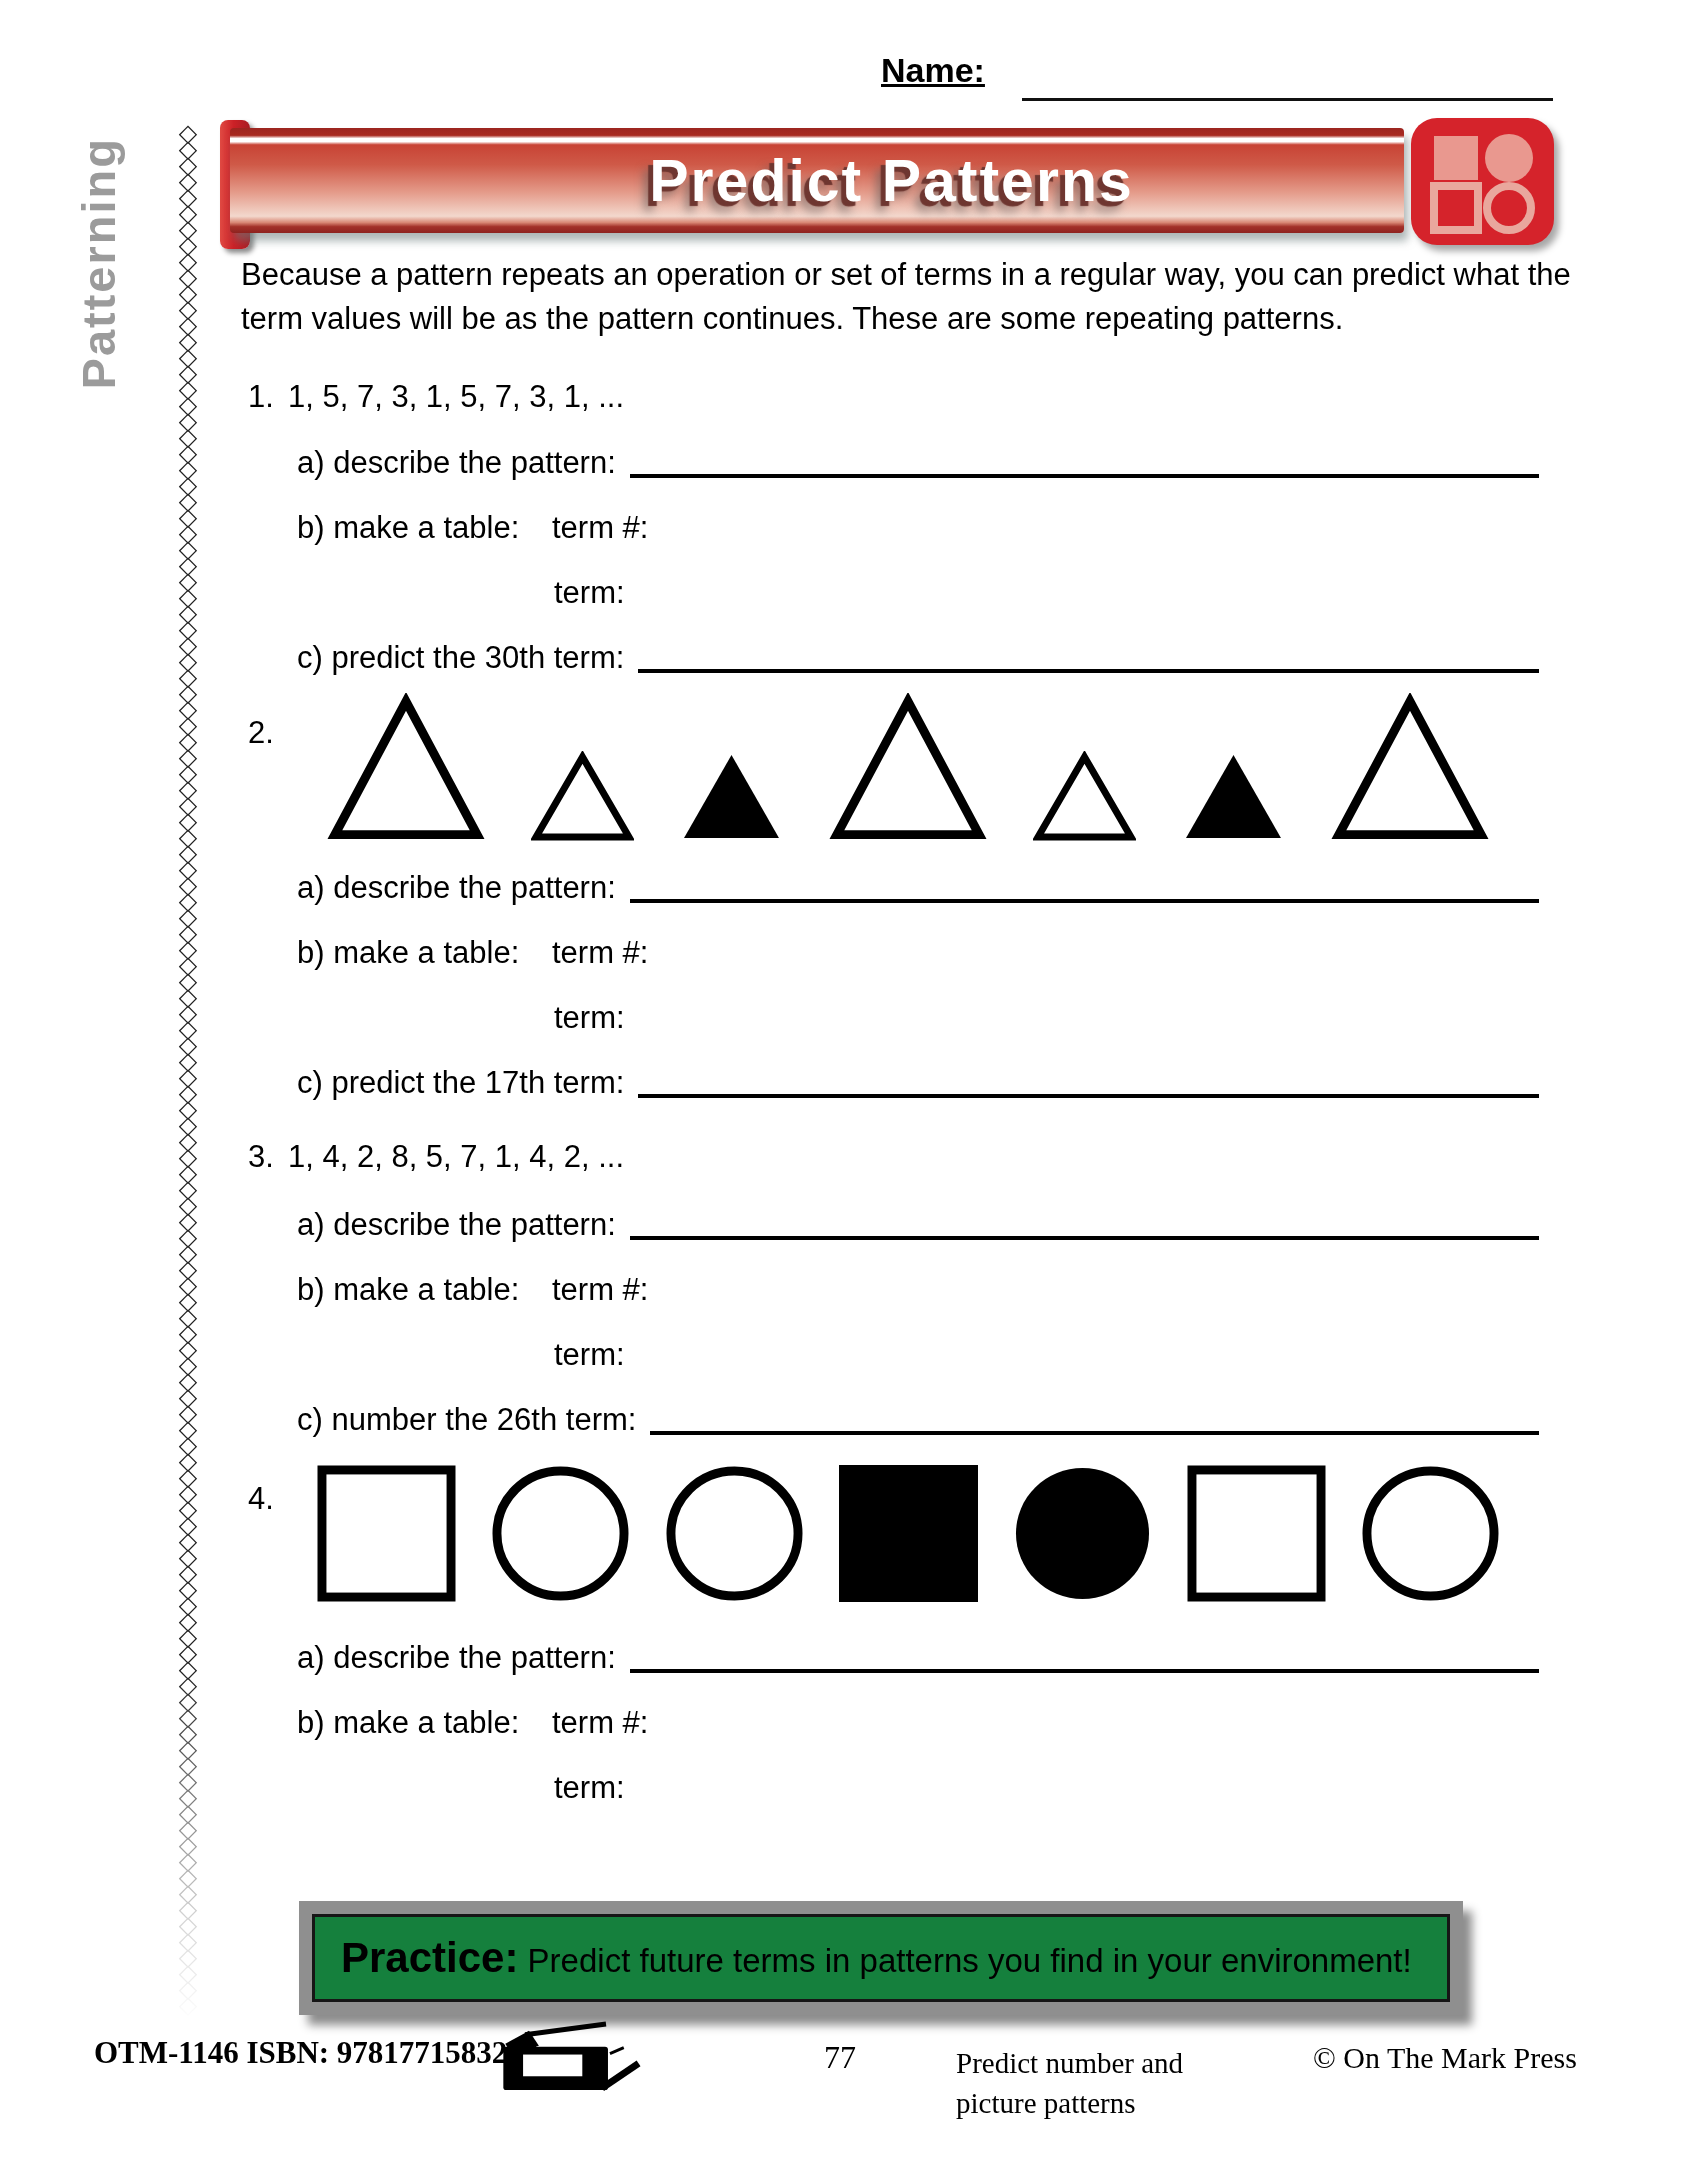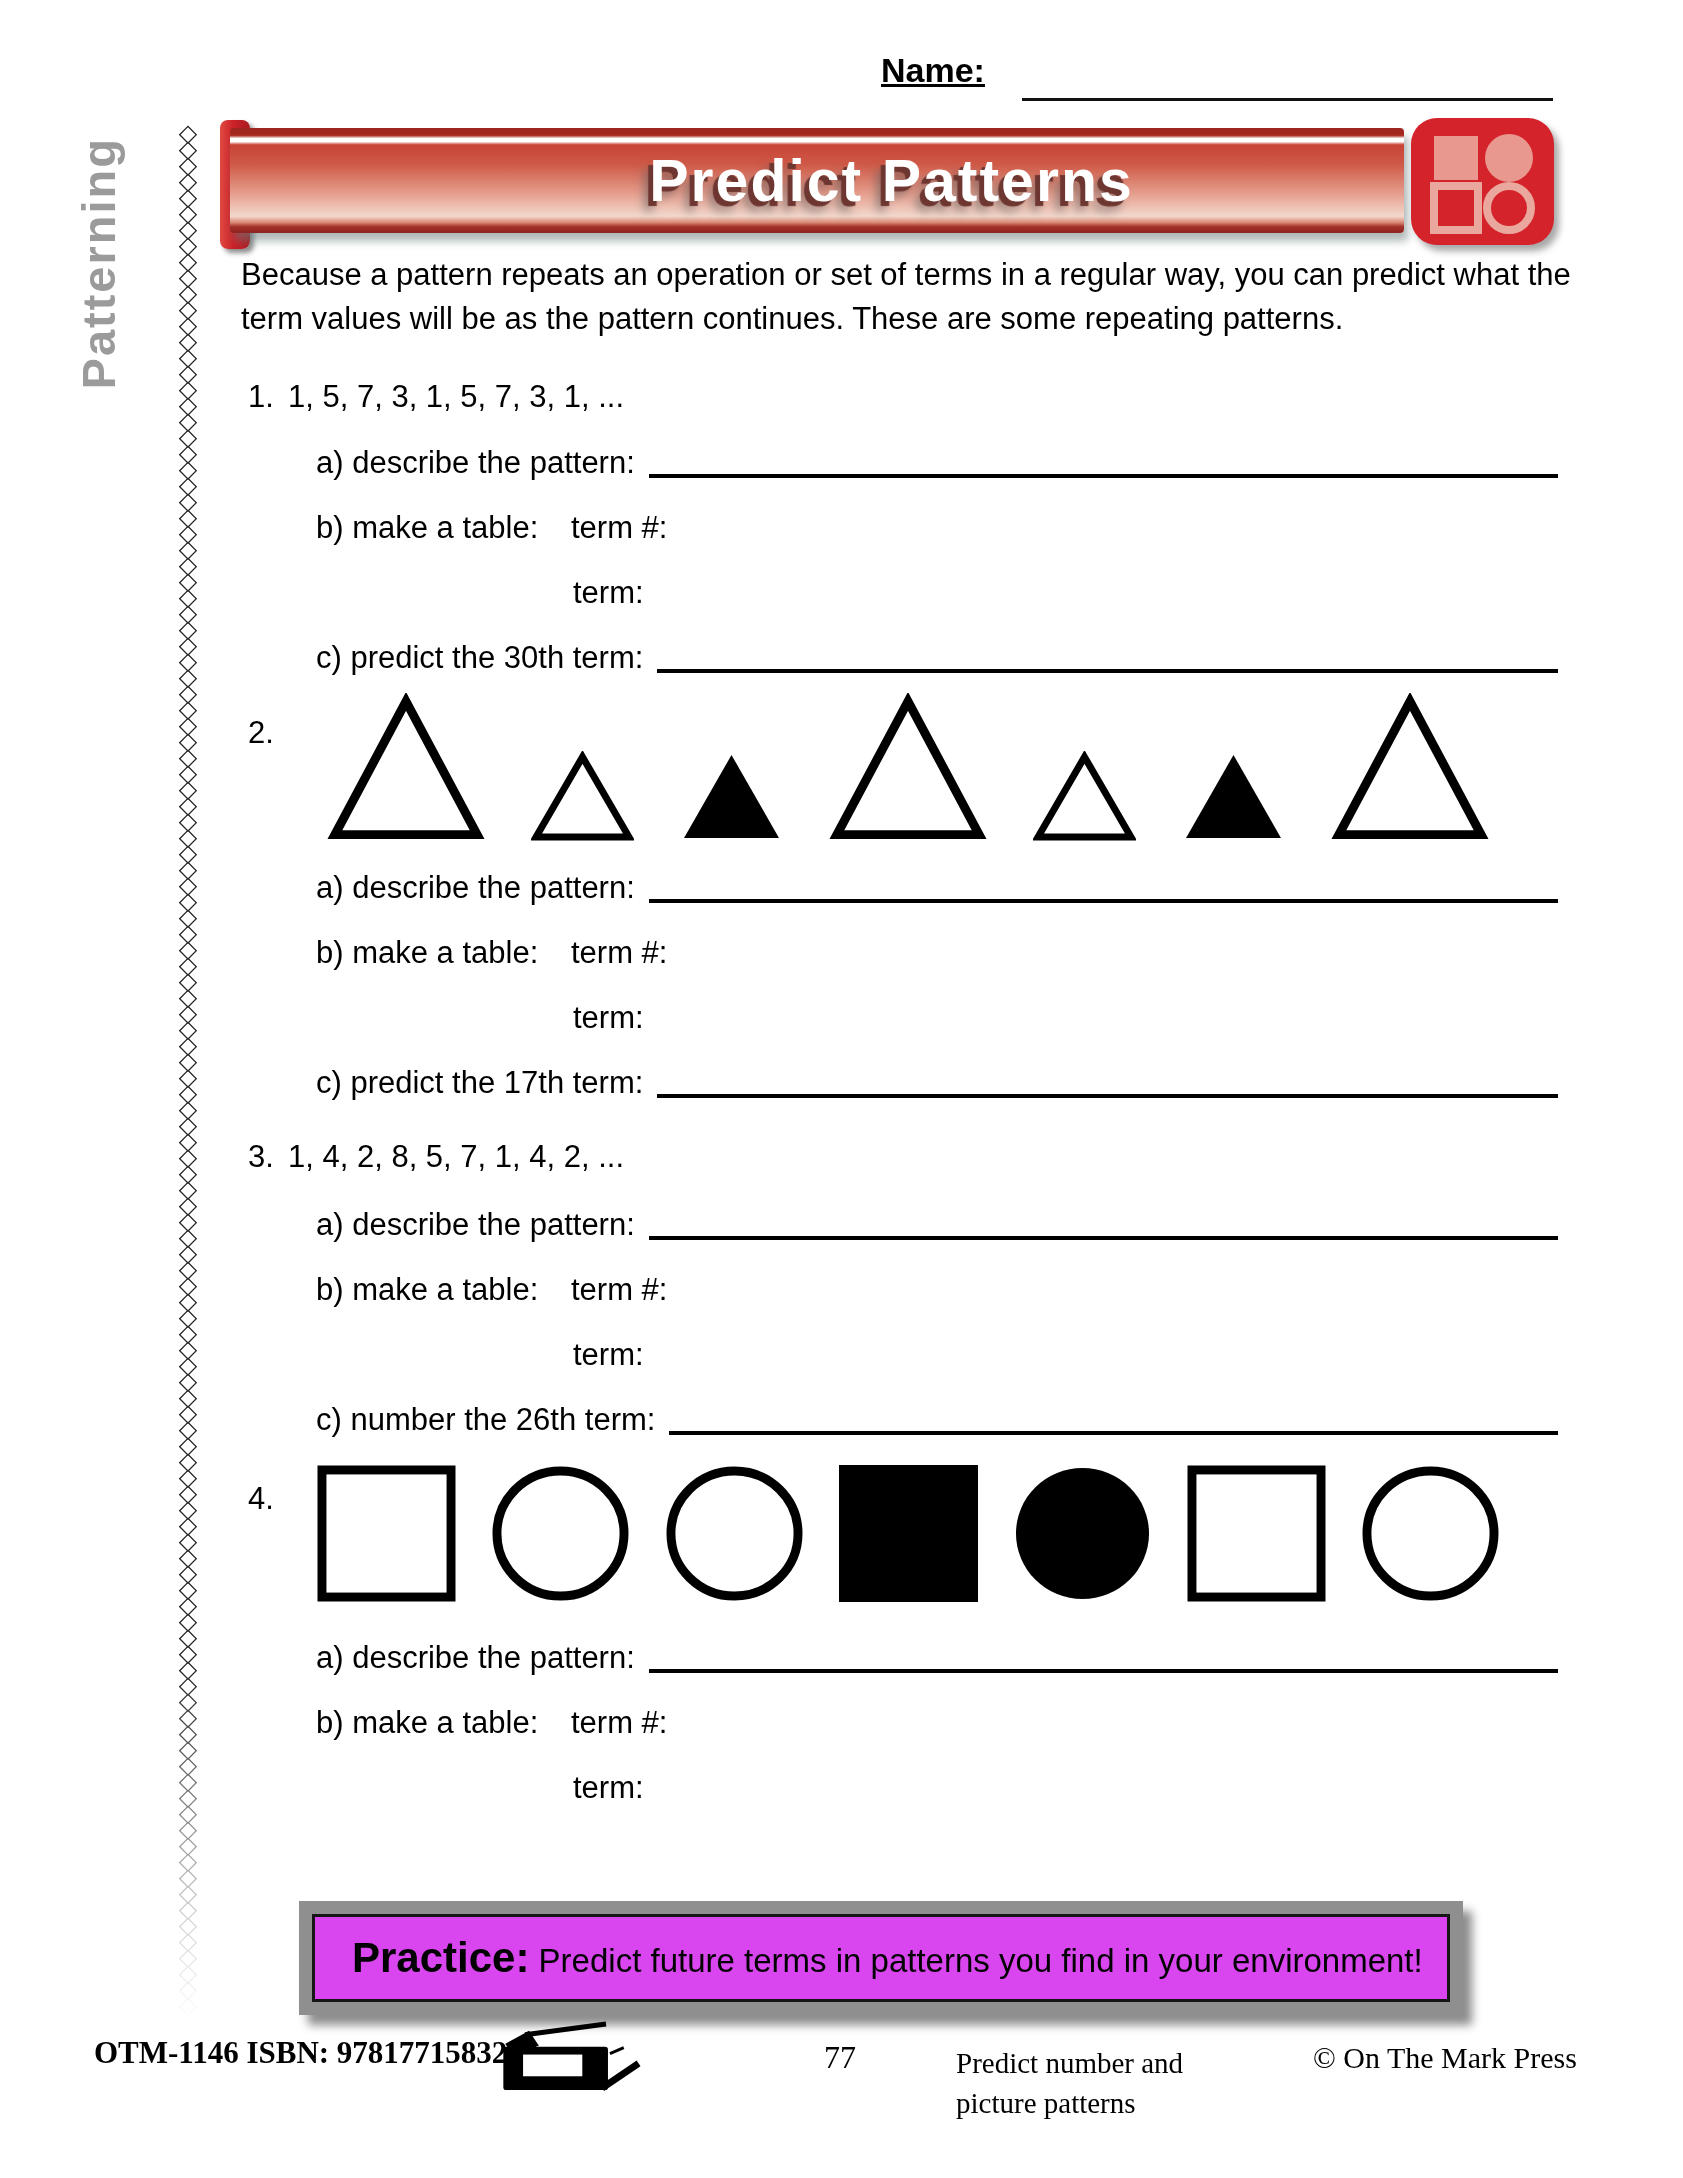--- a/index.html
+++ b/index.html
@@ -56,42 +56,42 @@
     left:168px;top:1673px;width:40px;height:348px;
     background:linear-gradient(to bottom,rgba(255,255,255,0) 0%,rgba(255,255,255,.8) 70%,#fff 100%);
   }
 
   
   .intro{left:241px;top:253px;width:1332px;font-size:31px;line-height:44px;}
 
   
   .seqrow{font-size:31px;display:flex;}
   .seqrow .num{width:40px;}
-  .qblock{width:1242px;margin-left:19px;}
+  .qblock{width:1242px;}
   .qrow{
     position:relative;display:flex;align-items:flex-end;
     font-size:31px;line-height:38px;height:38px;margin-bottom:27px;white-space:nowrap;
   }
   .qrow .blank{flex:1 1 auto;border-bottom:4px solid #000;margin:0 0 4px 14px;}
   .qrow .term-num{position:absolute;left:255px;bottom:0;}
   .qrow.term-row{padding-left:257px;text-align:center;}
   .item-num{font-size:31px;}
   .shape-row{display:flex;align-items:flex-end;}
   .shape-row span{display:block;}
   .shape-row svg{display:block;}
   .row-tri{gap:46px;}
   .row-sc{gap:35px;}
 
   
   .practice{
     left:299px;top:1901px;width:1164px;box-sizing:border-box;
     background:#8f8f8f;padding:13px;box-shadow:9px 10px 9px rgba(0,0,0,.45);
   }
   .practice-inner{
-    background:#d946ef;border:3px solid #161616;padding:17px 37px;white-space:nowrap;
+    background:#15803d;border:3px solid #161616;padding:17px 26px;white-space:nowrap;
   }
   .practice-label{font-size:42px;font-weight:bold;}
   .practice-text{font-size:33px;}
 
   
   .footer{font-family:"Liberation Serif",serif;}
   .f-otm{left:94px;top:2035px;font-size:31px;font-weight:bold;}
   .f-copier{left:493px;top:2020px;}
   .f-page{left:824px;top:2039px;font-size:32px;}
   .f-desc{left:956px;top:2043px;font-size:29px;line-height:40px;}

